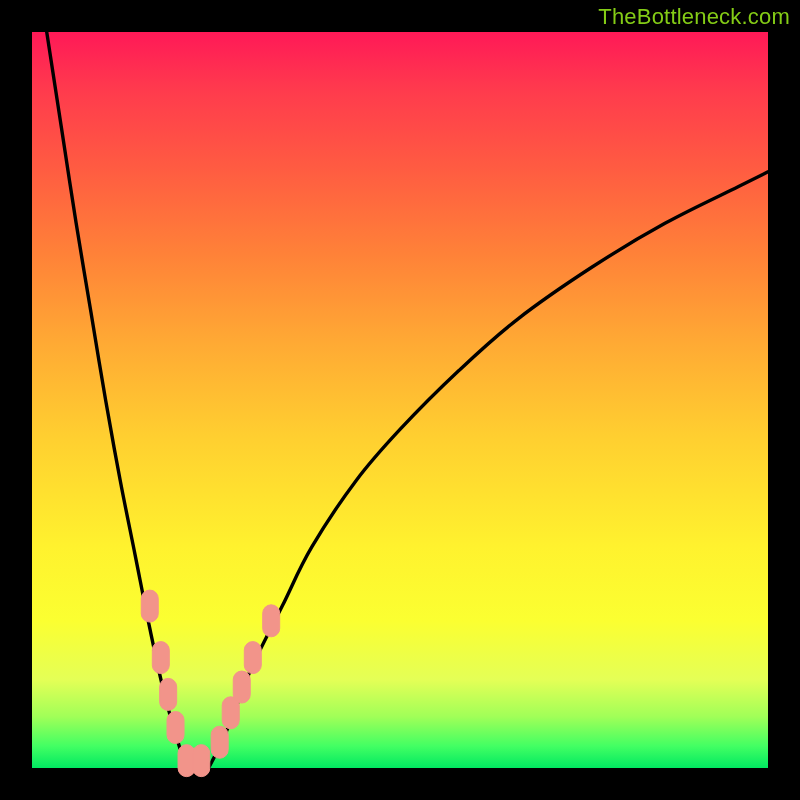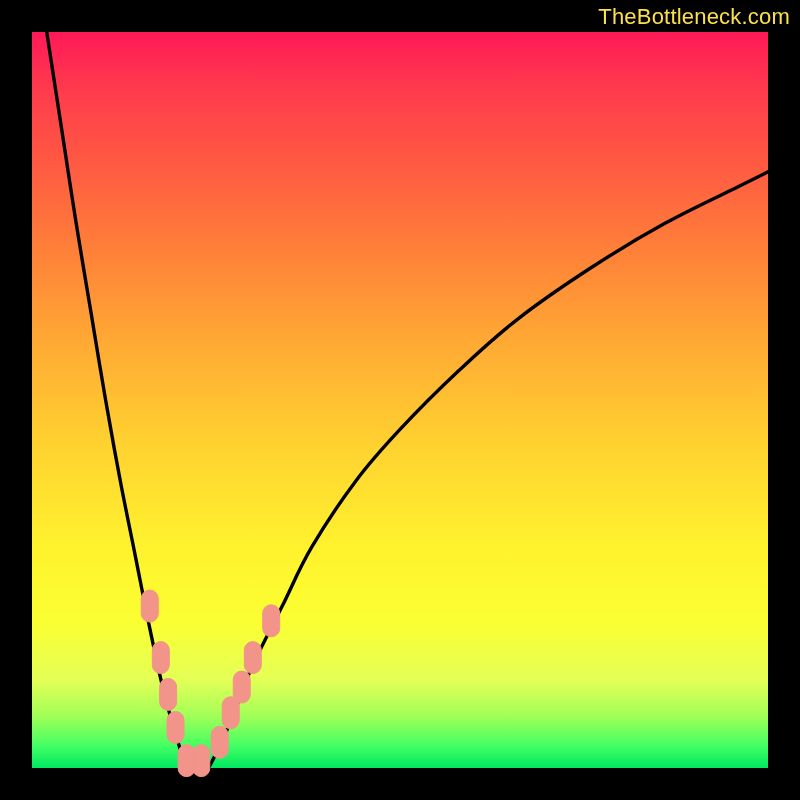--- a/index.html
+++ b/index.html
@@ -13,21 +13,21 @@
           #ffa934 42%,
           #ffcf30 55%,
           #fff22e 70%,
           #fbff31 80%,
           #e4ff56 88%,
           #a1ff58 93%,
           #43ff63 97%,
           #01e861 100%);}
   svg.curve{position:absolute;left:32px;top:32px;width:736px;height:736px;overflow:visible}
   .attribution{position:absolute;top:6px;right:10px;
-    font:500 22px/1 -apple-system,Helvetica,Arial,sans-serif;color:#fde047;letter-spacing:.2px}
+    font:500 22px/1 -apple-system,Helvetica,Arial,sans-serif;color:#84cc16;letter-spacing:.2px}
 </style>
 </head>
 <body>
 
 <div class="frame">
   <div class="plot"></div>
   <svg class="curve" viewBox="0 0 736 736" preserveAspectRatio="none">
     <g>
       <path id="path-left" fill="none" stroke-width="3.4" stroke-linecap="round" stroke="#000000" d="M 14.72 0 C 17.369600000000002 17.22239999999999, 24.140800000000002 61.23519999999995, 29.44 95.67999999999995 C 34.7392 130.12479999999994, 38.8608 158.24, 44.16 191.36 C 49.459199999999996 224.48000000000002, 53.5808 247.8848, 58.88 279.68 C 64.17920000000001 311.47520000000003, 68.30080000000001 337.5296, 73.60000000000001 368 C 78.89920000000001 398.4704, 83.0208 421.1392, 88.32 448.96 C 93.61919999999999 476.78079999999994, 97.74080000000001 496.06399999999996, 103.04 522.56 C 108.3392 549.0559999999999, 112.4608 570.9888, 117.76 596.16 C 123.0592 621.3312, 127.18079999999999 641.2031999999999, 132.48 662.4 C 137.7792 683.5968, 143.22560000000001 700.6719999999999, 147.20000000000002 713.92 C 151.17440000000002 727.168, 153.2352 732.0255999999999, 154.56 736"></path>
     </g>

